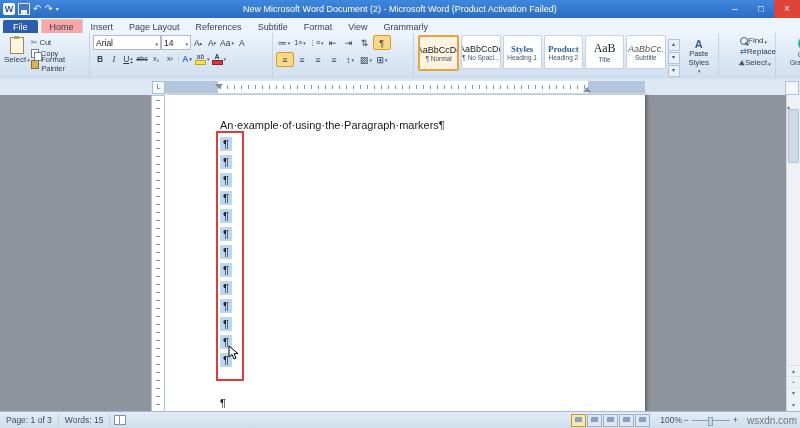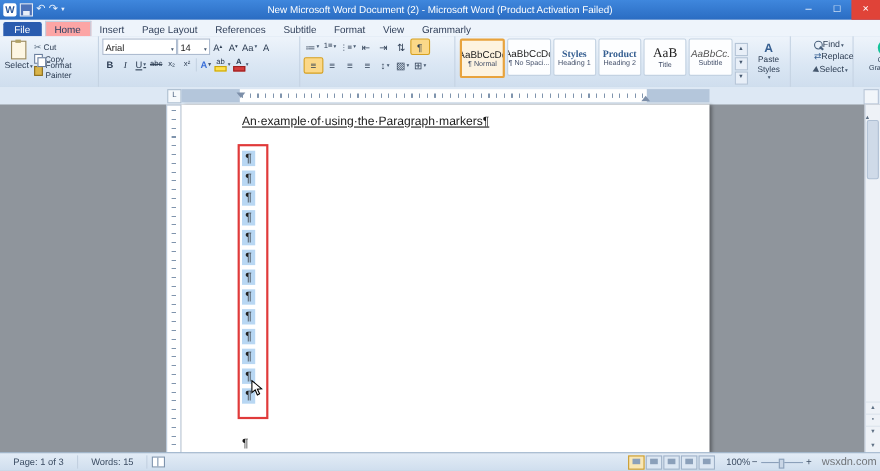--- a/index.html
+++ b/index.html
@@ -103,40 +103,40 @@
   .ind-left{left:50px;top:3px;border-left:4px solid transparent;border-right:4px solid transparent;border-top:5px solid #7d8fa9;}
   .ind-right{left:418px;top:6px;border-left:4px solid transparent;border-right:4px solid transparent;border-bottom:5px solid #7d8fa9;}
   .ruler-toggle{position:absolute;right:1px;top:2px;width:12px;height:12px;background:#f2f6fa;border:1px solid #b4c4d6;}
   
   .doc{position:absolute;top:95px;left:0;right:0;bottom:16px;background:#8f959c;}
   .vruler{position:absolute;left:151px;top:0;width:12px;bottom:0;background:#fff;border:1px solid #b4c4d6;}
   .vticks{position:absolute;top:4px;bottom:4px;left:4px;width:4px;
     background-image:repeating-linear-gradient(to bottom,#7f94ad 0 1px,transparent 1px 8px);}
   .page{position:absolute;left:165px;top:0;width:480px;bottom:0;background:#fff;box-shadow:2px 0 3px rgba(0,0,0,.35);}
   .doc-text{position:absolute;font-size:11px;color:#1b1b1b;white-space:pre;}
-  .h-line{left:55px;top:10px;text-decoration:underline;}
+  .h-line{left:55px;top:24px;}
   .marks{position:absolute;left:55px;top:40px;}
   .mark{height:18px;display:flex;align-items:center;}
   .mark .pm{background:#b8d7f3;padding:0 3px;font-size:11px;color:#222;line-height:14px;}
   .redbox{position:absolute;left:51px;top:36px;width:24px;height:246px;border:2px solid #e03a3a;z-index:3;}
   .mouse-cursor{position:absolute;left:63px;top:250px;z-index:5;}
   .line2{left:55px;top:286px;}
   .closing{left:55px;top:302px;}
   
   .vscroll{position:absolute;right:0;top:0;width:13px;bottom:0;background:#eef2f7;border-left:1px solid #cdd8e4;}
   .scroll-btn{height:13px;font-size:6px;line-height:13px;text-align:center;color:#5f7185;}
   .scroll-down{position:absolute;bottom:0;left:0;right:0;}
   .thumb{position:absolute;top:14px;left:1px;right:1px;height:52px;background:#cfdae8;border:1px solid #aebfd3;border-radius:2px;}
   .browse{position:absolute;bottom:14px;left:0;right:0;display:flex;flex-direction:column;}
   .browse .scroll-btn{height:10px;line-height:10px;border-top:1px solid #dbe3ec;}
   
   .statusbar{position:absolute;left:0;right:0;bottom:0;height:16px;
     background:linear-gradient(#e3ecf6,#cfdeee);border-top:1px solid #a4b8cf;
     font-size:8.5px;color:#3c4d63;display:flex;align-items:center;}
-  .st-item{padding:0 12px;border-right:1px solid #c2d0e0;height:12px;line-height:12px;}
+  .st-item{padding:0 6px;border-right:1px solid #c2d0e0;height:12px;line-height:12px;}
   .book-icon{width:10px;height:8px;background:#fff;border:1px solid #7d93ad;position:relative;margin:0 4px;}
   .book-icon::before{content:"";position:absolute;left:4px;top:0;bottom:0;width:1px;background:#7d93ad;}
   .views{position:absolute;right:150px;display:flex;gap:1px;}
   .view-btn{width:13px;height:11px;border:1px solid #9fb2c8;background:#dce7f3;}
   .view-btn.active{background:#f9e7b5;border-color:#c79a2e;}
   .view-btn i{display:block;margin:2px auto 0;width:7px;height:5px;background:#8ba0ba;}
   .zoom-label{position:absolute;right:118px;}
   .zoom-ctrl{position:absolute;right:62px;display:flex;align-items:center;gap:3px;}
   .zoom-track{width:38px;height:1px;background:#8ba0ba;position:relative;}
   .zoom-thumb{position:absolute;left:16px;top:-3px;width:3px;height:7px;background:#c9d6e6;border:1px solid #8ba0ba;}

